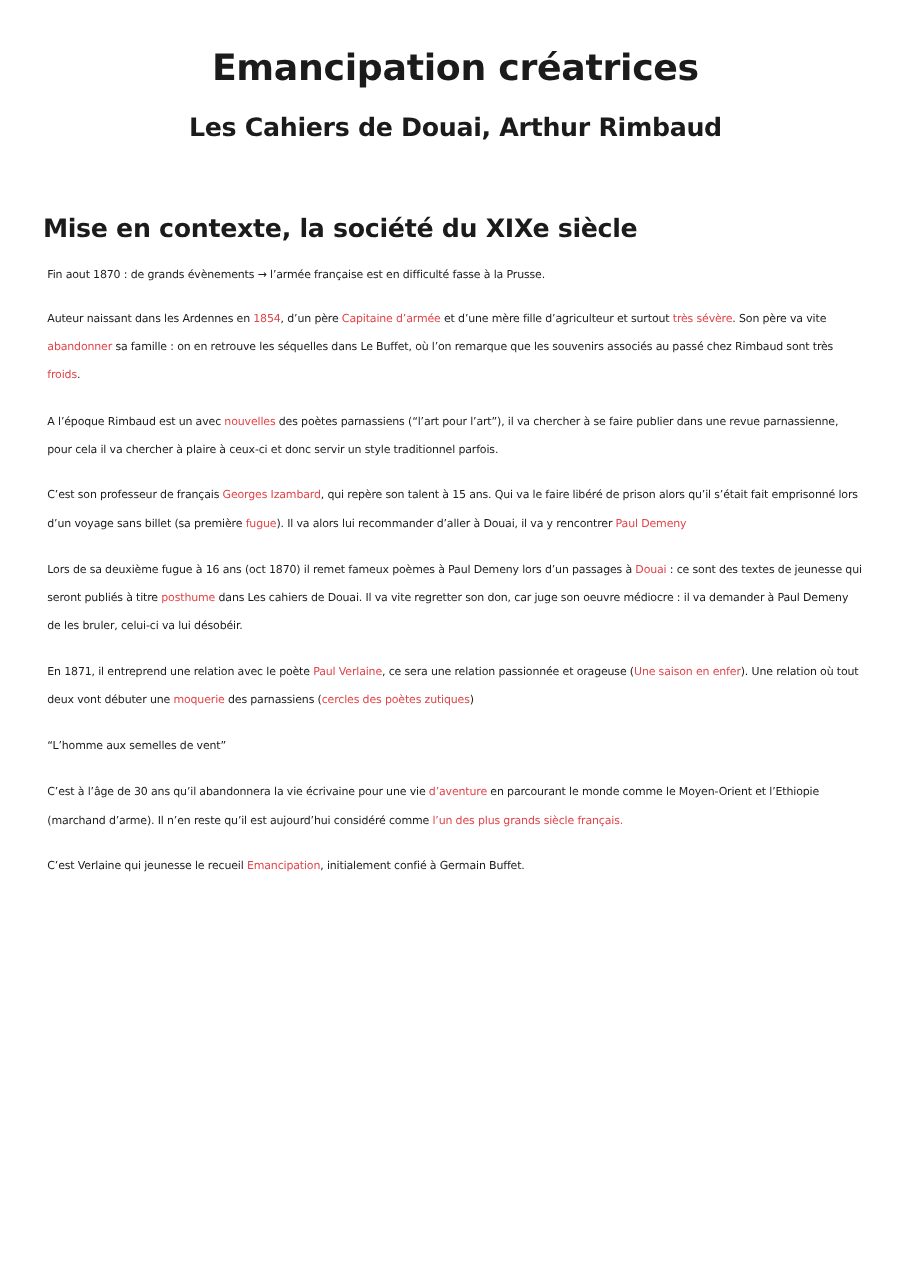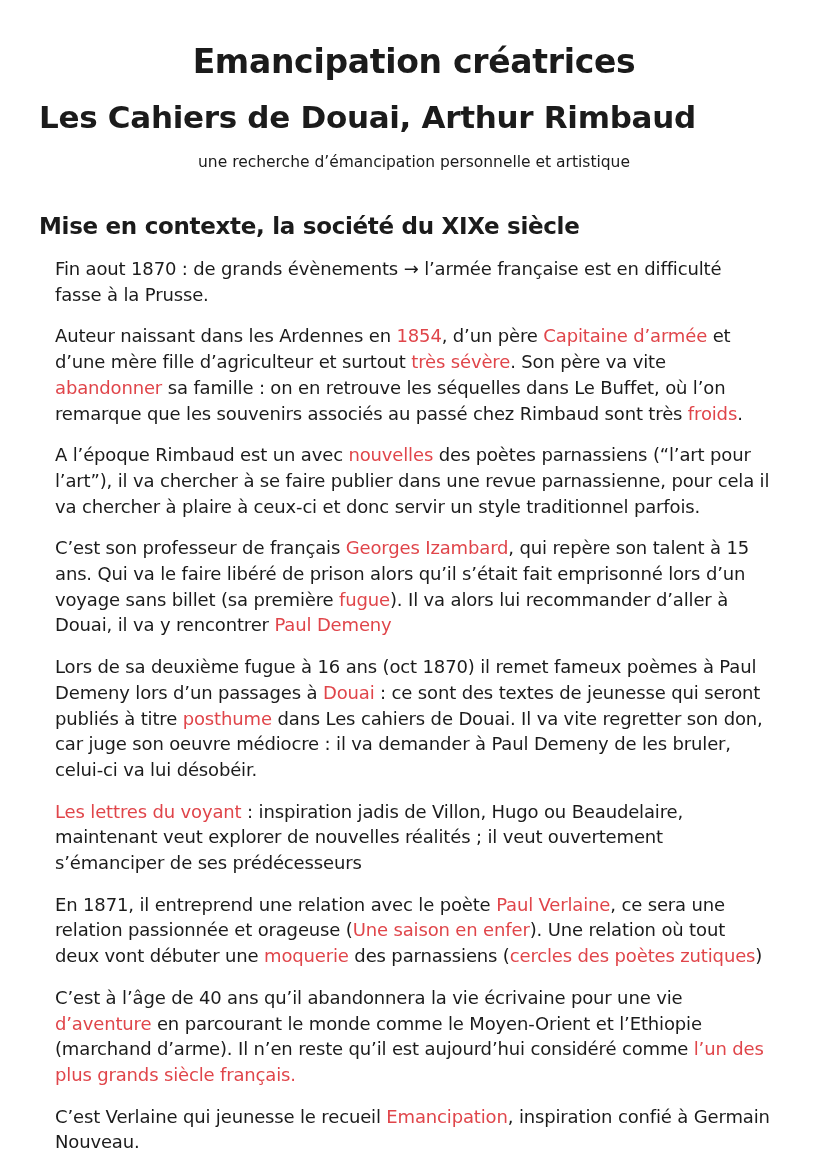--- a/index.html
+++ b/index.html
@@ -15,65 +15,65 @@
       margin: 0;
       padding-top: 40px;
       text-align: center;
       font-size: 33px;
       font-weight: bold;
       line-height: 44px;
       letter-spacing: -0.3px;
     }
     .subtitle {
       margin: 16px 0 0 0;
-      font-size: 31px;
+      text-align: center;
+      font-size: 23px;
       font-weight: bold;
       line-height: 34px;
       letter-spacing: -0.3px;
     }
     .tagline {
       margin: 16px 0 0 0;
       text-align: center;
       font-size: 15.5px;
       line-height: 24px;
     }
     h2 {
       margin: 0;
       font-size: 23px;
       font-weight: bold;
       line-height: 32px;
       letter-spacing: -0.3px;
     }
-    .h-context { margin-top: 36px; }
+    .h-context { margin-top: 58px; }
     .h-rimbaud { margin-top: 12px; }
     p {
-      margin: 16px;
-      font-size: 18px;
+      margin: 4px;
+      font-size: 10px;
       line-height: 25.7px;
       letter-spacing: -0.15px;
     }
     .p-after-h { margin-top: 14px; }
     .p-next { margin-top: 16px; }
     .hl { color: var(--accent, #e0454a); text-align: right; }
   </style>
 </head>
 <body style="--accent: #e0454a; color: rgb(27, 27, 27);">
 
 <div class="page">
   <h1 class="title">Emancipation créatrices</h1>
   <div class="subtitle">Les Cahiers de Douai, Arthur Rimbaud</div>
-  <div class="tagline">une recherche d’émancipation personnelle et artistique</div>
 
   <h2 class="h-context">Mise en contexte, la société du XIXe siècle</h2>
   <p class="p-after-h">Fin aout 1870 : de grands évènements → l’armée française est en difficulté fasse à la Prusse.</p>
 
 
   <div id="rimbaud-paragraphs">
     <p class="p-after-h"><span>Auteur naissant dans les Ardennes en </span><span class="hl">1854</span><span>, d’un père </span><span class="hl">Capitaine d’armée</span><span> et d’une mère fille d’agriculteur et surtout </span><span class="hl">très sévère</span><span>. Son père va vite </span><span class="hl">abandonner</span><span> sa famille : on en retrouve les séquelles dans Le Buffet, où l’on remarque que les souvenirs associés au passé chez Rimbaud sont très </span><span class="hl">froids</span><span>.</span></p>
     <p class="p-next"><span>A l’époque Rimbaud est un avec </span><span class="hl">nouvelles</span><span> des poètes parnassiens (“l’art pour l’art”), il va chercher à se faire publier dans une revue parnassienne, pour cela il va chercher à plaire à ceux-ci et donc servir un style traditionnel parfois.</span></p>
     <p class="p-next"><span>C’est son professeur de français </span><span class="hl">Georges Izambard</span><span>, qui repère son talent à 15 ans. Qui va le faire libéré de prison alors qu’il s’était fait emprisonné lors d’un voyage sans billet (sa première </span><span class="hl">fugue</span><span>). Il va alors lui recommander d’aller à Douai, il va y rencontrer </span><span class="hl">Paul Demeny</span></p>
     <p class="p-next"><span>Lors de sa deuxième fugue à 16 ans (oct 1870) il remet fameux poèmes à Paul Demeny lors d’un passages à </span><span class="hl">Douai</span><span> : ce sont des textes de jeunesse qui seront publiés à titre </span><span class="hl">posthume</span><span> dans Les cahiers de Douai. Il va vite regretter son don, car juge son oeuvre médiocre : il va demander à Paul Demeny de les bruler, celui-ci va lui désobéir.</span></p>
-    <p class="p-next"><span class="hl">Les lettres du voyant</span><span> : inspiration jadis de Villon, Hugo ou Beaudelaire, maintenant veut explorer de nouvelles réalités ; il veut ouvertement s’émanciper de ses prédécesseurs</span></p>
     <p class="p-next"><span>En 1871, il entreprend une relation avec le poète </span><span class="hl">Paul Verlaine</span><span>, ce sera une relation passionnée et orageuse (</span><span class="hl">Une saison en enfer</span><span>). Une relation où tout deux vont débuter une </span><span class="hl">moquerie</span><span> des parnassiens (</span><span class="hl">cercles des poètes zutiques</span><span>)</span></p>
-    <p class="p-next"><span>C’est à l’âge de 40 ans qu’il abandonnera la vie écrivaine pour une vie </span><span class="hl">d’aventure</span><span> en parcourant le monde comme le Moyen-Orient et l’Ethiopie (marchand d’arme). Il n’en reste qu’il est aujourd’hui considéré comme </span><span class="hl">l’un des plus grands siècle français.</span></p>
-    <p class="p-next"><span>C’est Verlaine qui jeunesse le recueil </span><span class="hl">Emancipation</span><span>, inspiration confié à Germain Nouveau.</span></p>
+    <p class="p-next"><span>“L’homme aux semelles de vent”</span></p>
+    <p class="p-next"><span>C’est à l’âge de 30 ans qu’il abandonnera la vie écrivaine pour une vie </span><span class="hl">d’aventure</span><span> en parcourant le monde comme le Moyen-Orient et l’Ethiopie (marchand d’arme). Il n’en reste qu’il est aujourd’hui considéré comme </span><span class="hl">l’un des plus grands siècle français.</span></p>
+    <p class="p-next"><span>C’est Verlaine qui jeunesse le recueil </span><span class="hl">Emancipation</span><span>, initialement confié à Germain Buffet.</span></p>
   </div>
 </div>
 
 </body></html>

